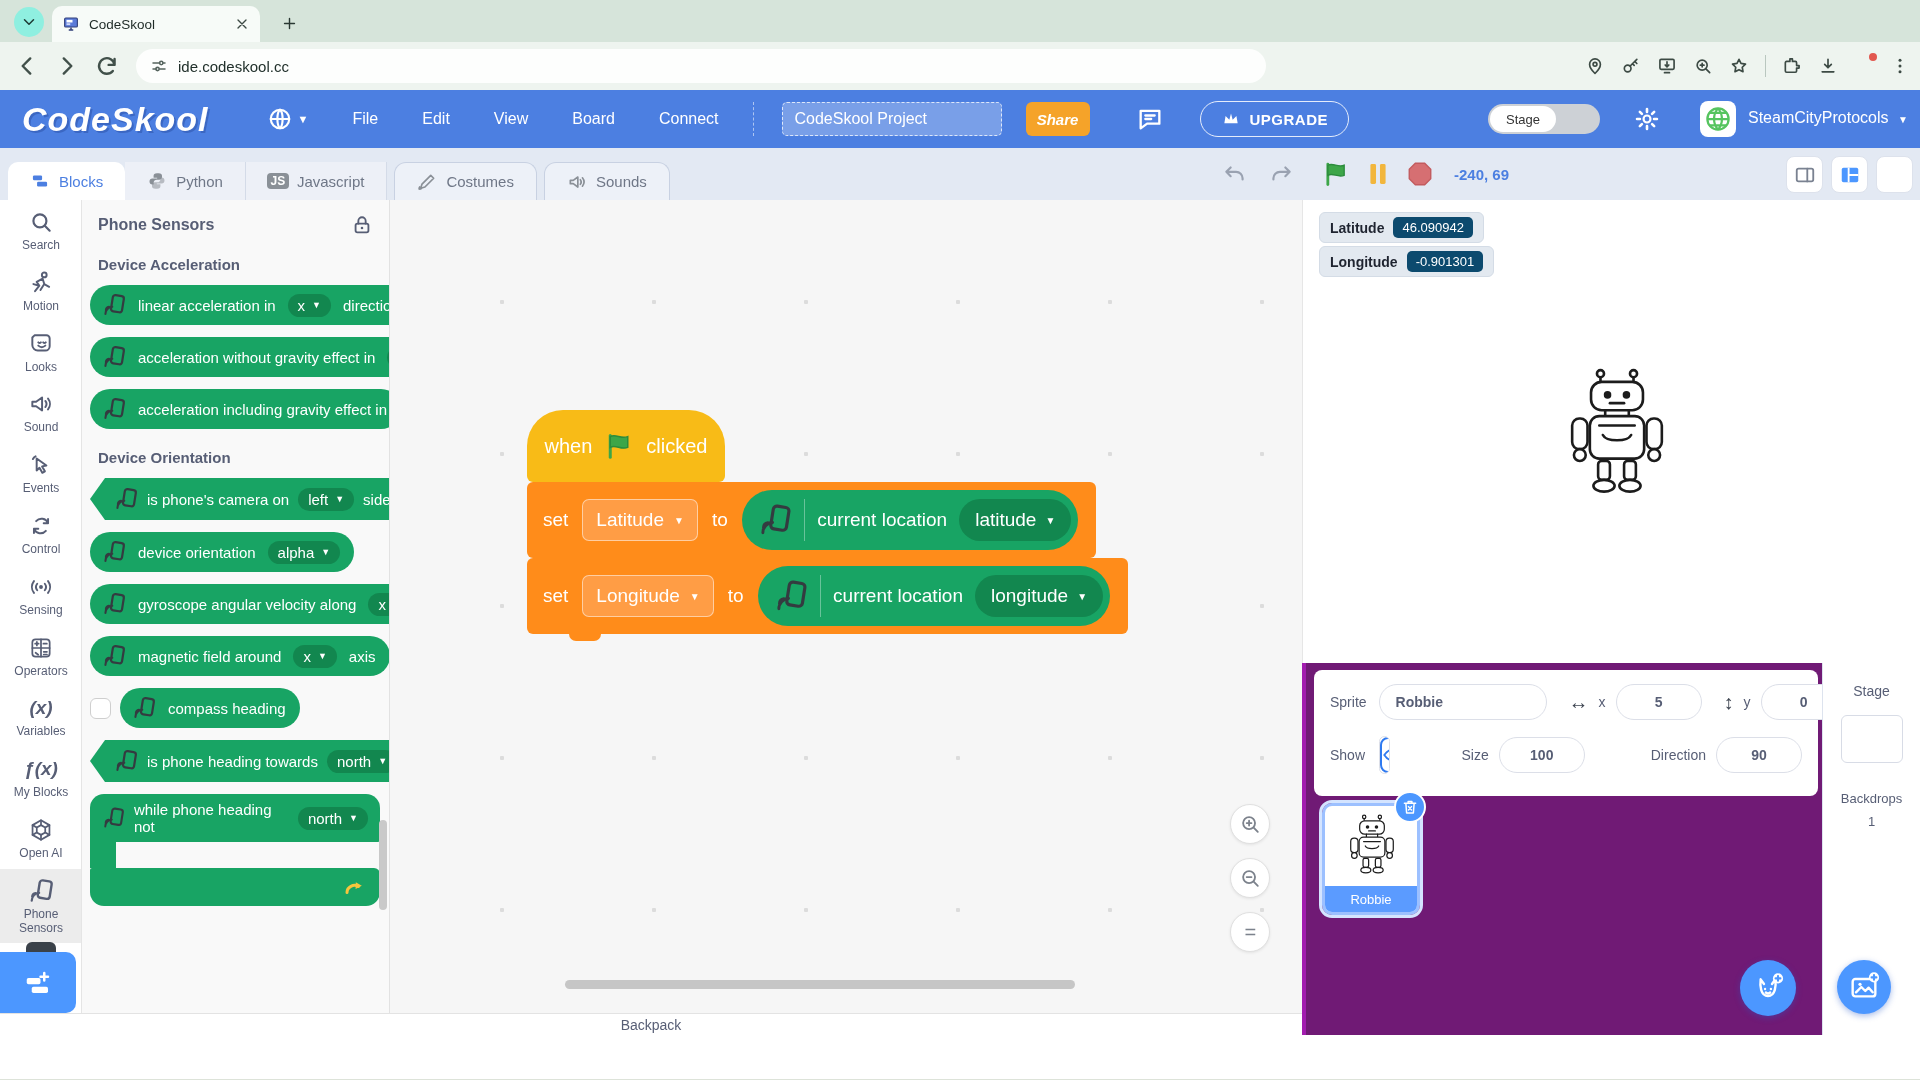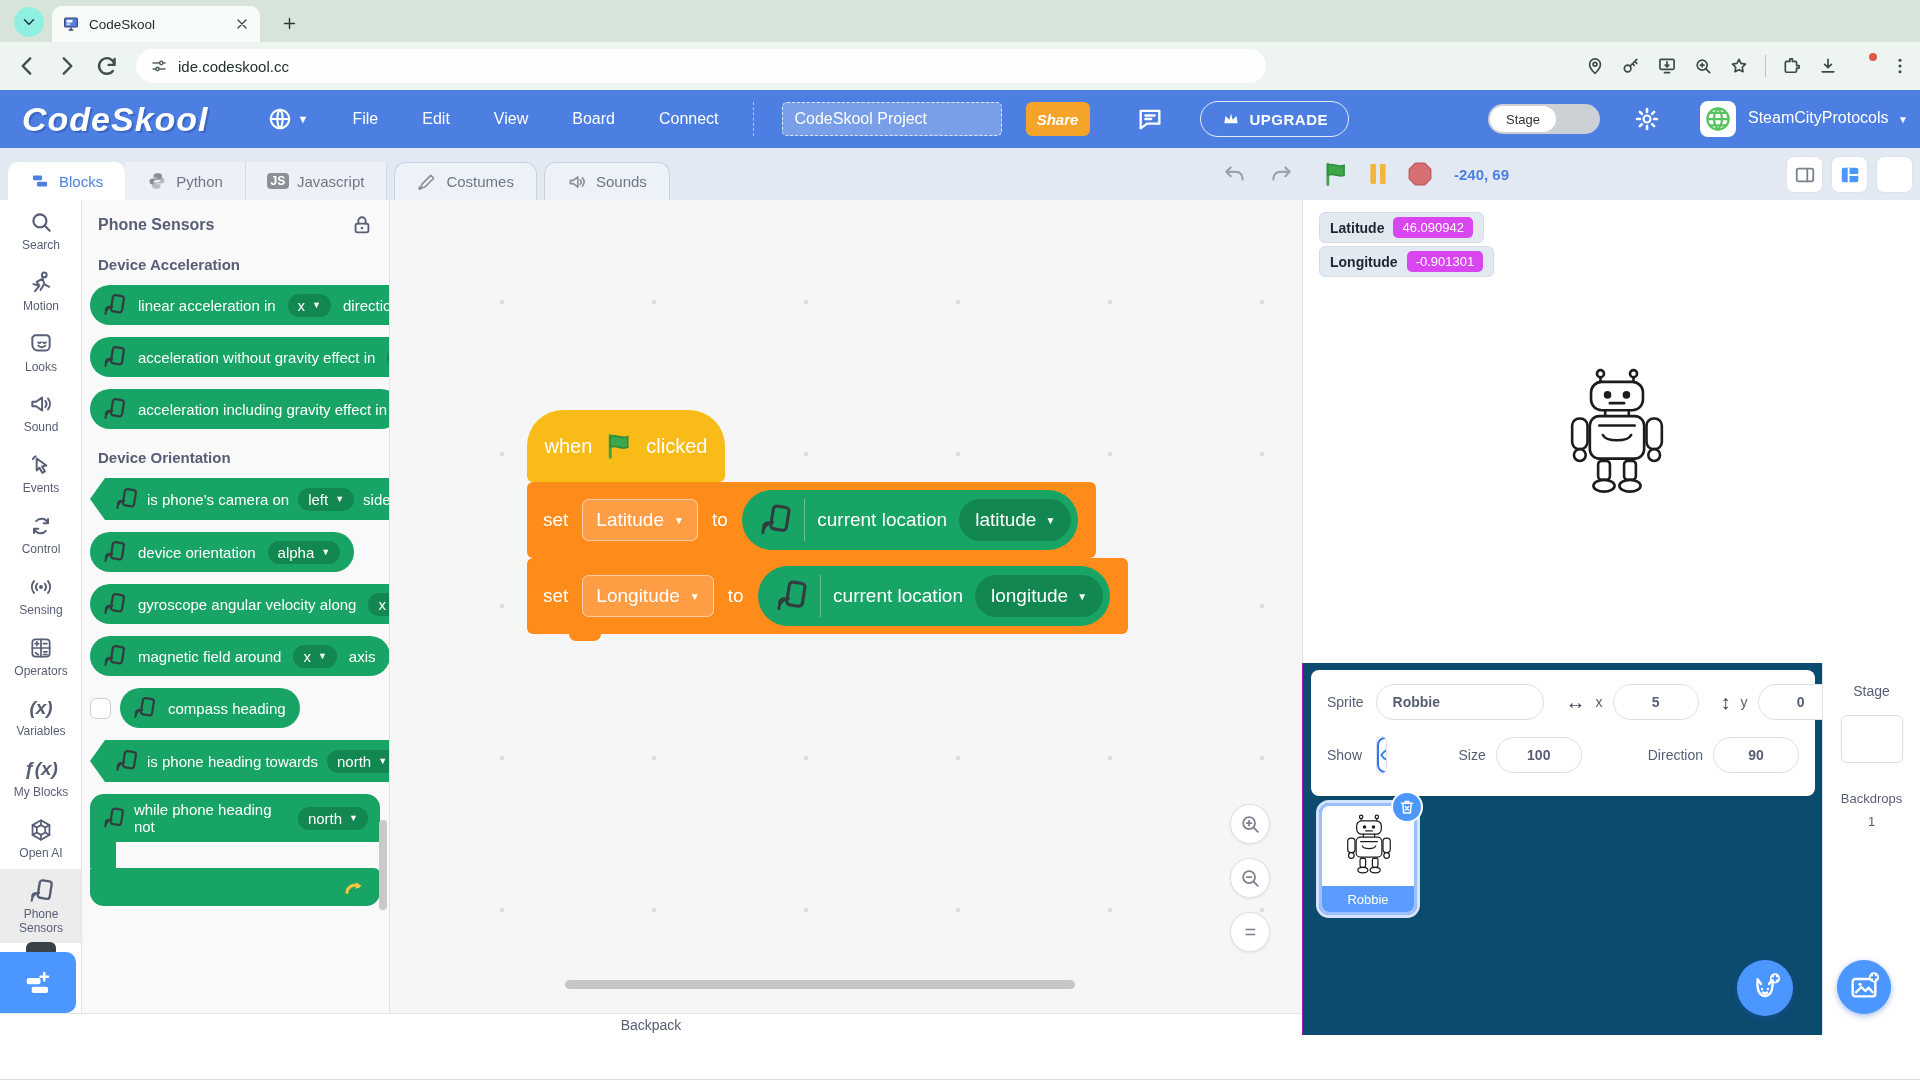--- a/index.html
+++ b/index.html
@@ -125,25 +125,25 @@
   .zbtn .ic { width:22px; height:22px; }
   .hscroll { position:absolute; left:175px; bottom:24px; width:510px; height:9px; background:#c6c6c6; border-radius:5px; }
 
   
   .backpack { left:0; top:1013px; width:1302px; height:22px; background:#fff; border-top:1px solid #e3e3e3; display:flex; align-items:center; justify-content:center; font-size:14px; color:#575e75; }
 
   
   .stagebox { left:1302px; top:200px; width:618px; height:463px; background:#fff; border-left:1px solid #e6e6e6; }
   .monitor { position:absolute; display:flex; align-items:center; gap:9px; background:#e3e9f0; border:1px solid #d4dce6; border-radius:6px; padding:4px 10px; }
   .mon-label { font-size:14px; font-weight:bold; color:#1f2430; }
-  .mon-val { background:#d946ef; color:#fff; font-size:13px; border-radius:5px; padding:3px 9px; }
+  .mon-val { background:#0c4a6e; color:#fff; font-size:13px; border-radius:5px; padding:3px 9px; }
   .robot-big { position:absolute; left:255px; top:160px; width:118px; height:150px; }
 
   
-  .spritezone { left:1302px; top:663px; width:520px; height:372px; background:#0c4a6e; border-left:1px solid #a21caf; }
+  .spritezone { left:1302px; top:663px; width:520px; height:372px; background:#701a75; border-left:4px solid #a21caf; }
   .spritecard { position:absolute; left:8px; top:7px; width:504px; height:126px; background:#fff; border-radius:8px; padding:14px 16px; }
   .sp-row { display:flex; align-items:center; }
   .sp-label { font-size:14px; color:#575e75; }
   .spname { width:168px; height:36px; border:1px solid #dcdfe8; border-radius:18px; margin-left:12px; font-size:14px; font-weight:bold; color:#575e75; padding:0 16px; font-family:inherit; }
   .axis-ic { font-size:20px; color:#3f4652; font-weight:bold; margin-left:22px; }
   .xy-lab { font-size:14px; color:#575e75; margin-left:10px; }
   .pillinput { width:86px; height:36px; border:1px solid #dcdfe8; border-radius:18px; margin-left:10px; font-size:14px; font-weight:bold; color:#575e75; text-align:center; font-family:inherit; }
   .row2 { margin-top:16px; }
   .eyes { display:flex; margin-left:14px; border:1px solid #dcdfe8; border-radius:8px; overflow:hidden; }
   .eyebtn { width:44px; height:36px; background:#fff; border:none; color:#9aa2b1; }

